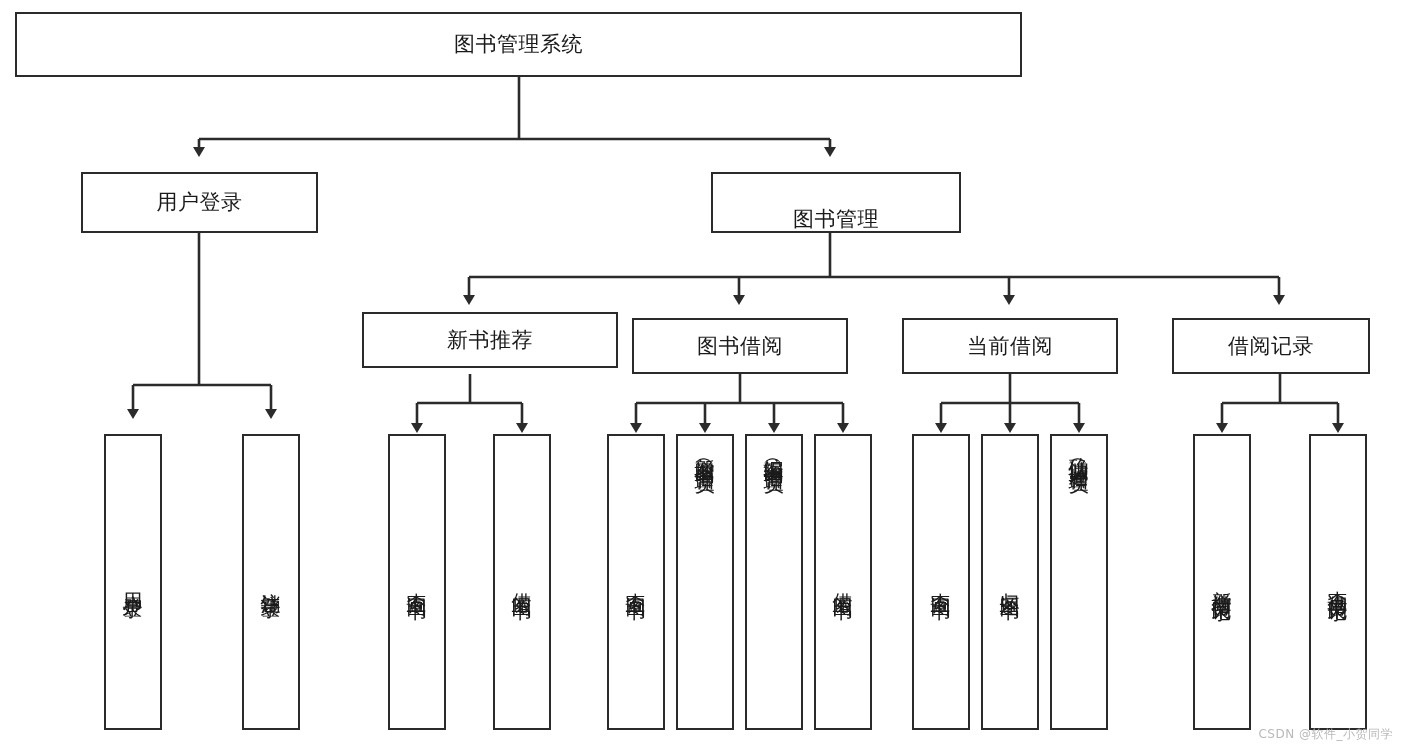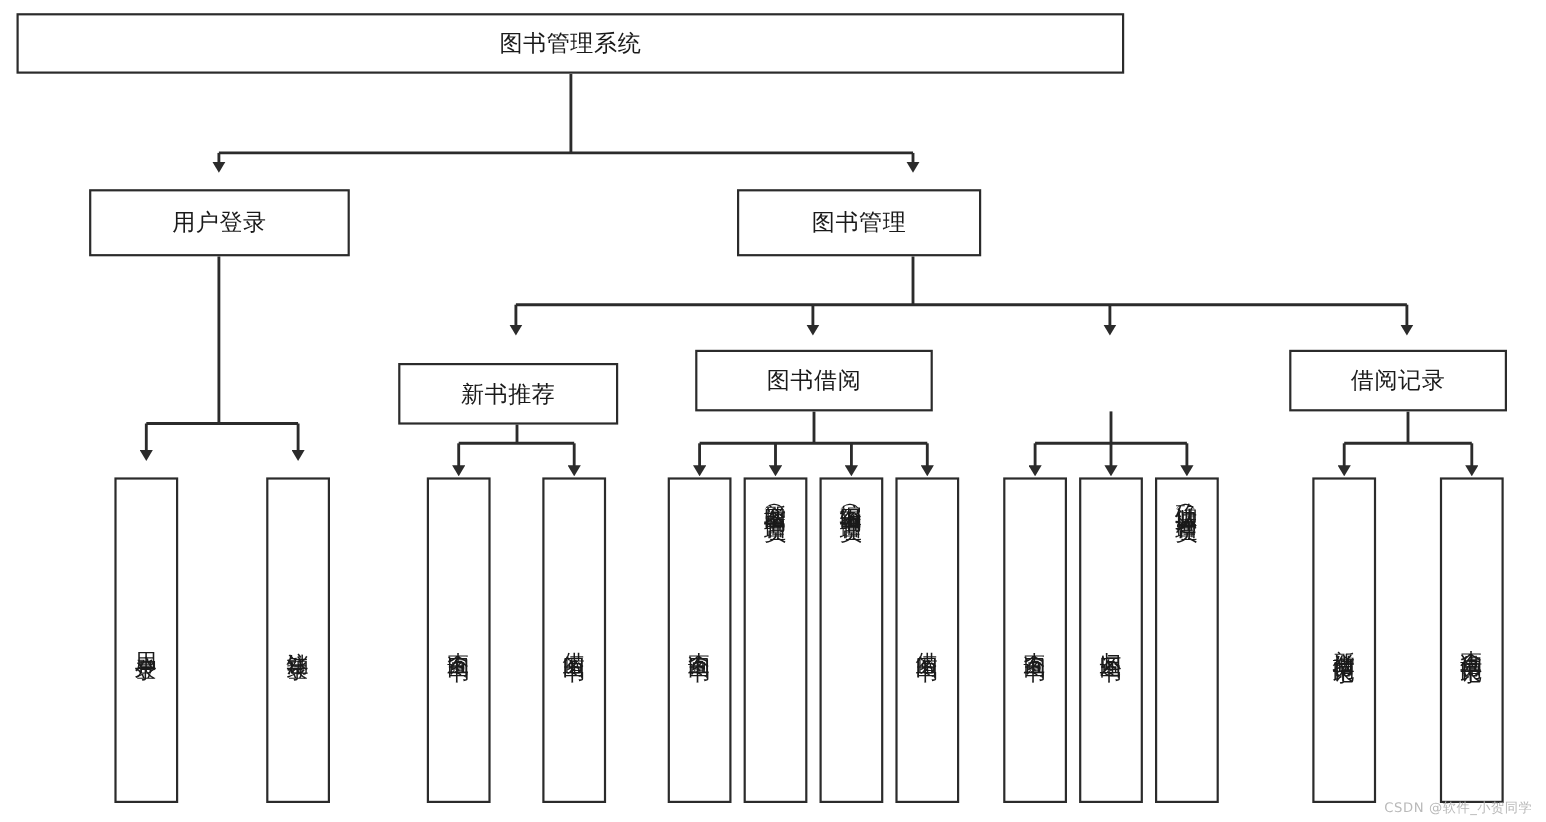--- a/index.html
+++ b/index.html
@@ -123,37 +123,40 @@
       <path d="M1010,403 L1010,424" marker-end="url(#arrow)"></path>
       <path d="M1079,403 L1079,424" marker-end="url(#arrow)"></path>
 
       <path d="M1280,374 L1280,403"></path>
       <path d="M1222,403 L1338,403"></path>
       <path d="M1222,403 L1222,424" marker-end="url(#arrow)"></path>
       <path d="M1338,403 L1338,424" marker-end="url(#arrow)"></path>
     </g>
   </svg>
 
-  <div class="node root horizontal" style="left:15px; top:12px; width:1007px; height:55px;">
+  <div class="node root horizontal" style="left:15px; top:12px; width:1007px; height:65px;">
     <span class="node-label">图书管理系统</span>
   </div>
 
   <div class="node horizontal" style="left:81px; top:172px; width:237px; height:61px;">
     <span class="node-label">用户登录</span>
   </div>
-  <div class="node horizontal" style="left:670px; top:172px; width:222px; height:61px;">
+  <div class="node horizontal" style="left:711px; top:172px; width:250px; height:61px;align-items:flex-end;">
     <span class="node-label">图书管理</span>
   </div>
 
-  <div class="node horizontal" style="left:362px; top:330px; width:200px; height:56px;">
+  <div class="node horizontal" style="left:362px; top:312px; width:256px; height:56px;">
     <span class="node-label">新书推荐</span>
   </div>
   <div class="node horizontal" style="left:632px; top:318px; width:216px; height:56px;">
     <span class="node-label">图书借阅</span>
   </div>
+  <div class="node horizontal" style="left:902px; top:318px; width:216px; height:56px;">
+    <span class="node-label">当前借阅</span>
+  </div>
   <div class="node horizontal" style="left:1172px; top:318px; width:198px; height:56px;">
     <span class="node-label">借阅记录</span>
   </div>
 
   <div class="node vertical centered" style="left:104px; top:434px; width:58px; height:296px;">
     <span class="node-label">用户登录</span>
   </div>
   <div class="node vertical centered" style="left:242px; top:434px; width:58px; height:296px;">
     <span class="node-label">注销登录</span>
   </div>

